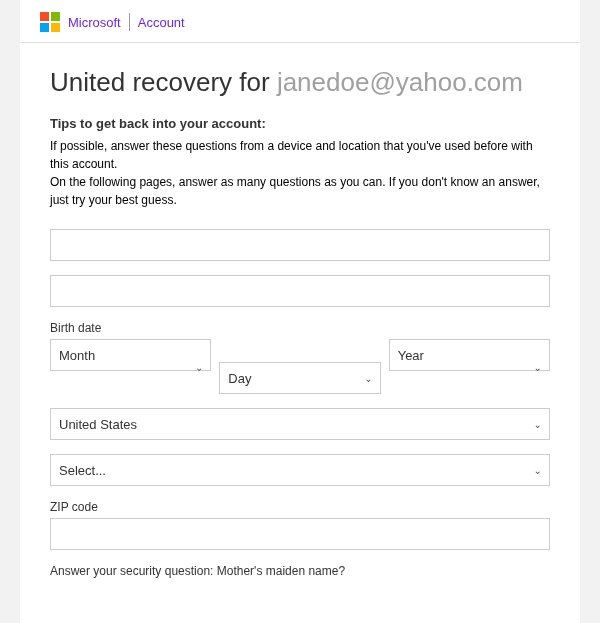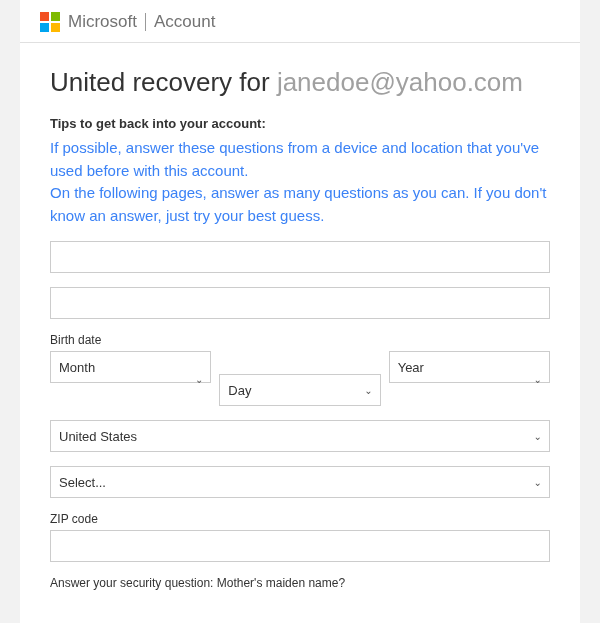--- a/index.html
+++ b/index.html
@@ -48,54 +48,54 @@
     }
 
     .divider-line {
       width: 1px;
       height: 18px;
       background: #999;
       margin: 0 8px;
     }
 
     .header-label {
-      font-size: 17px;
-      color: #737373;
+      font-size: 13px;
+      color: #6d28d9;
     }
 
     .main-content {
       padding: 24px 30px 20px 30px;
     }
 
     .page-title {
       font-size: 26px;
       font-weight: 300;
       color: #333;
       margin-bottom: 18px;
     }
 
     .page-title .email-blur {
       color: #a0a0a0;
       font-style: normal;
     }
 
     .tips-section {
-      margin-bottom: 14px;
+      margin-bottom: 20px;
     }
 
     .tips-heading {
       font-size: 13px;
       font-weight: 600;
       color: #333;
       margin-bottom: 6px;
     }
 
     .tips-text {
-      font-size: 15px;
-      color: #3b82f6;
+      font-size: 12px;
+      color: #000000;
       line-height: 1.5;
     }
 
     .form-section {
       margin-bottom: 0;
     }
 
     .field-group {
       margin-bottom: 14px;
     }

